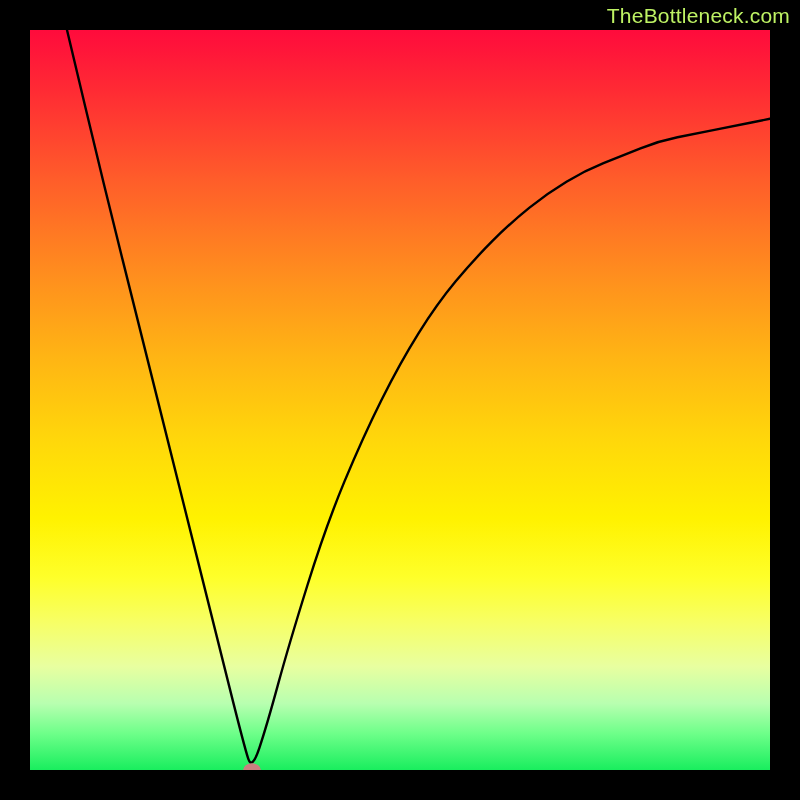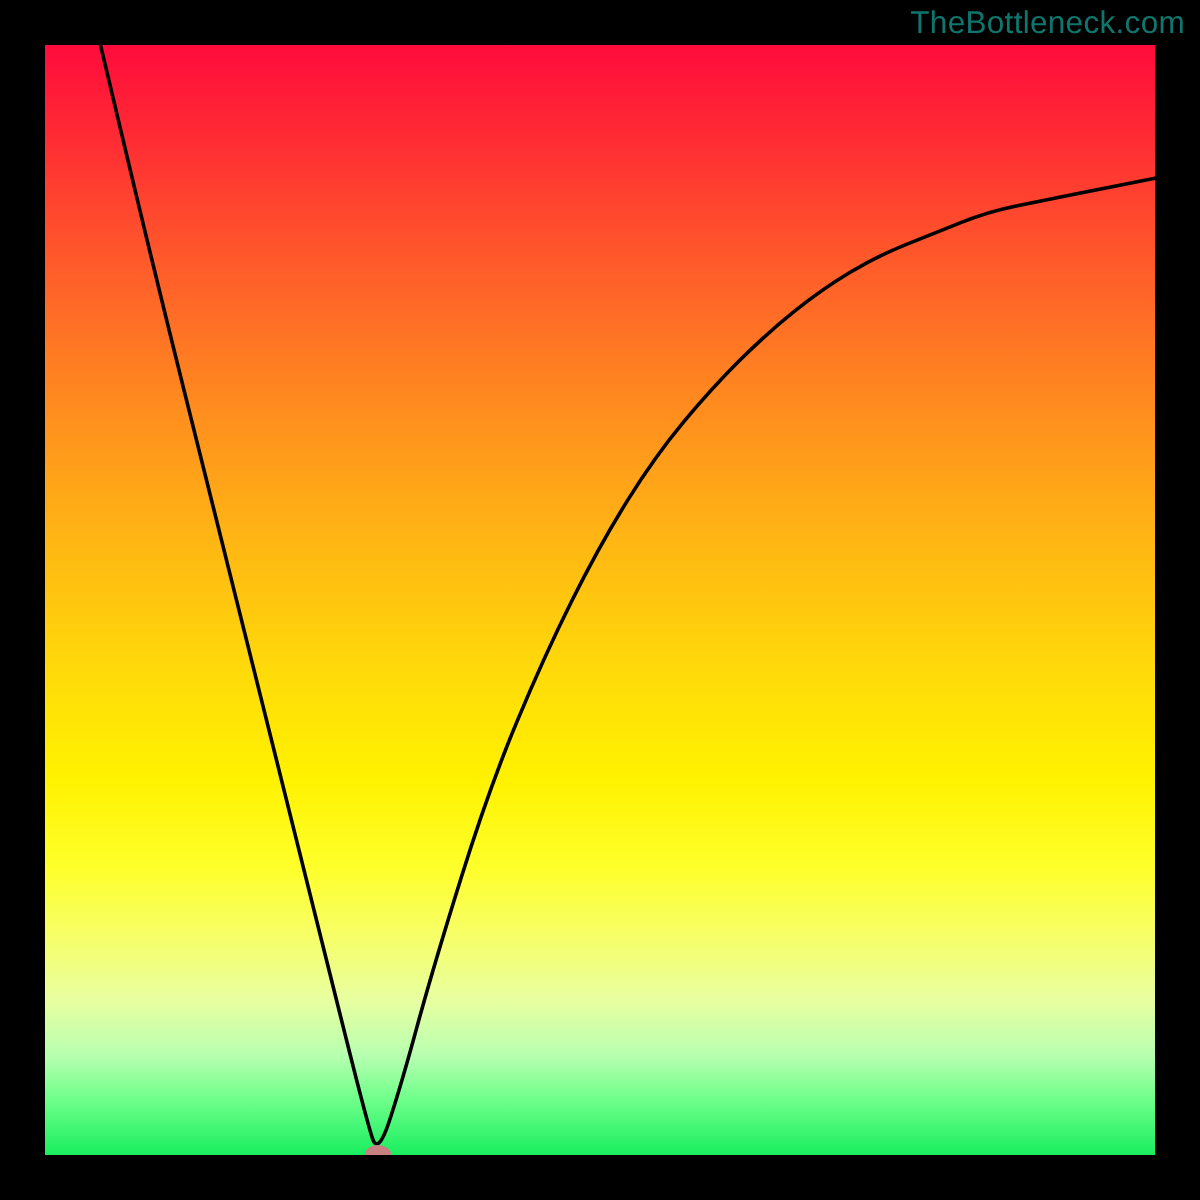--- a/index.html
+++ b/index.html
@@ -54,21 +54,21 @@
     stroke-linejoin: round;
   }
   .dot {
     fill: #c98080;
     stroke: none;
   }
   .watermark {
     position: absolute;
     top: 4px;
     right: 10px;
-    color: #0f766e;
+    color: #bef264;
     font-size: 21px;
     font-weight: 500;
     letter-spacing: 0.2px;
   }
 </style>
 </head>
 <body>
 
 <div class="frame">
   <div class="plot-area">

